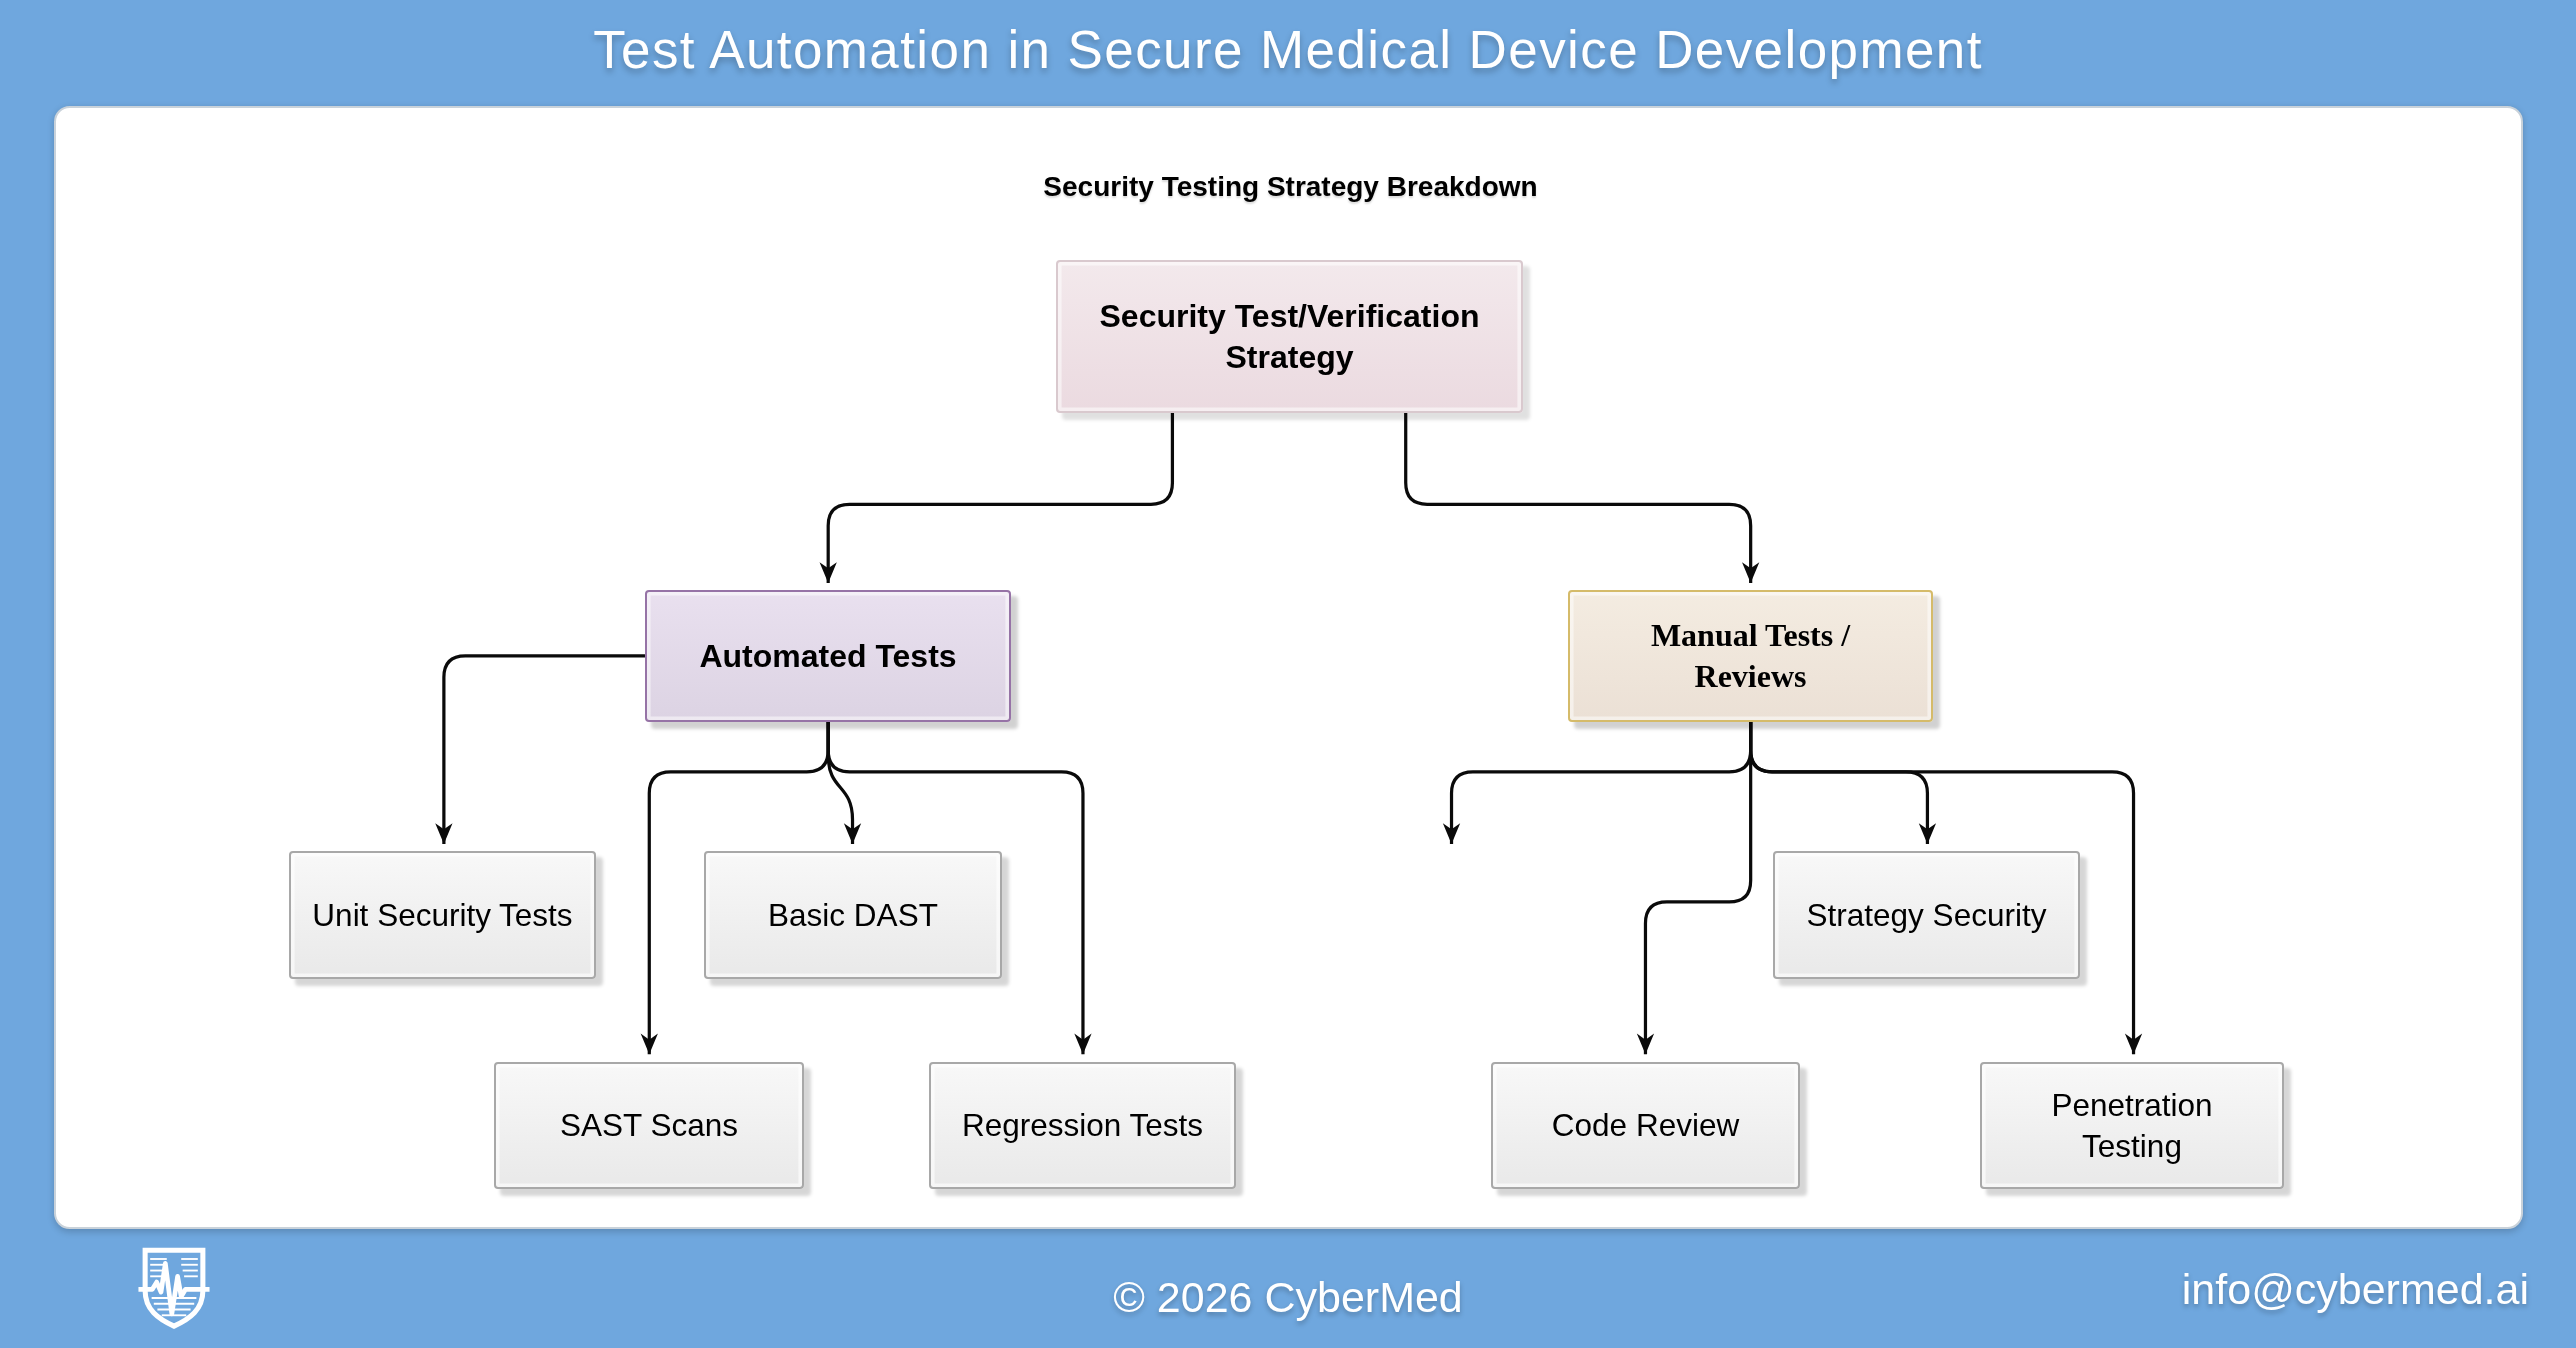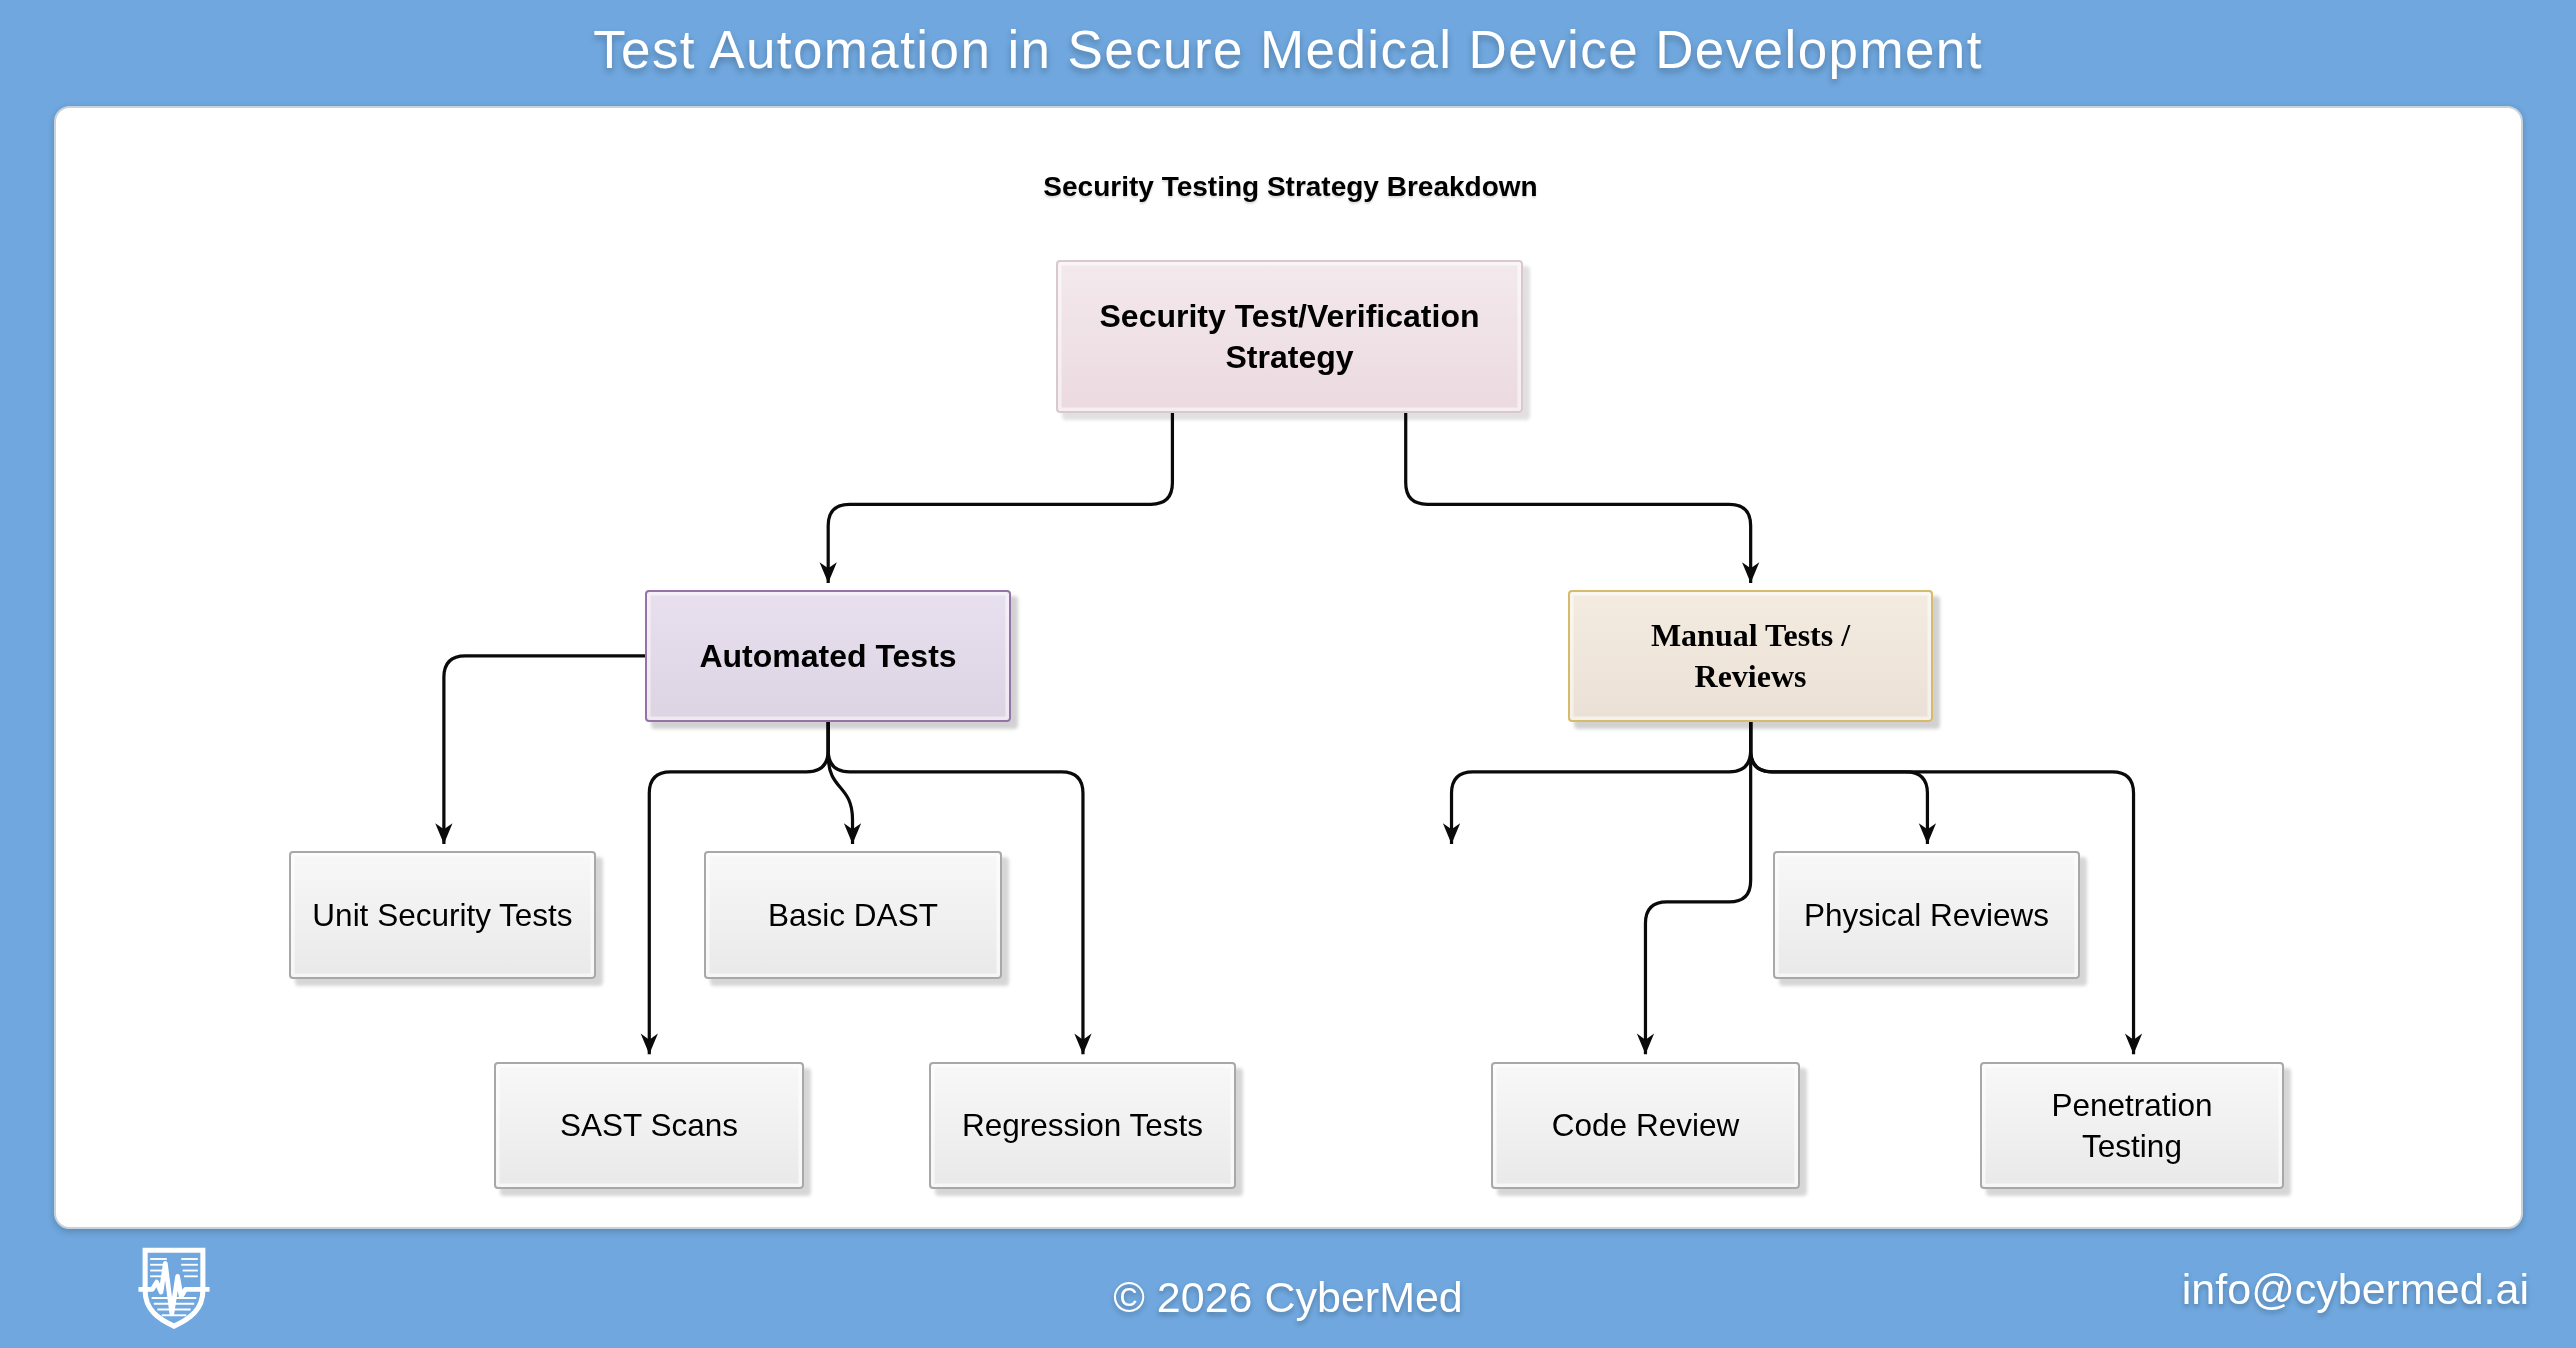--- a/index.html
+++ b/index.html
@@ -127,21 +127,21 @@
     <div class="nl"></div>
   </div>
 
   <div class="node gray" style="left:648px;top:743px;width:298px;height:128px">
     <div class="nl">Basic DAST</div>
     <div class="nl"></div>
   </div>
 
 
   <div class="node gray" style="left:1717px;top:743px;width:307px;height:128px">
-    <div class="nl">Physical Reviews</div>
+    <div class="nl">Strategy Security</div>
     <div class="nl"></div>
   </div>
 
   <div class="node gray" style="left:438px;top:954px;width:310px;height:127px">
     <div class="nl">SAST Scans</div>
     <div class="nl"></div>
   </div>
 
   <div class="node gray" style="left:873px;top:954px;width:307px;height:127px">
     <div class="nl">Regression Tests</div>

